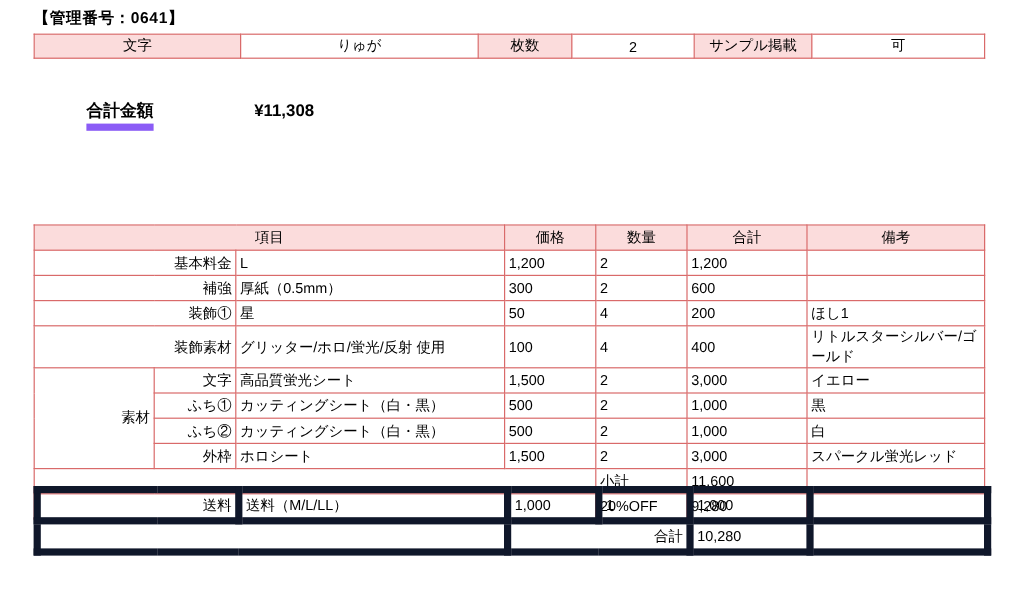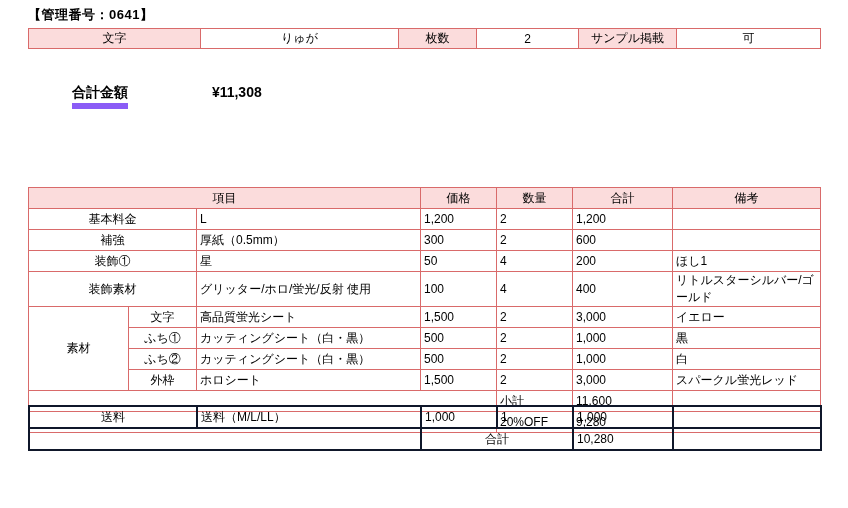--- a/index.html
+++ b/index.html
@@ -96,36 +96,36 @@
     border: 1px solid #d96a6a;
     height: 20px;
     font-size: 12px;
     padding: 0 3px;
     font-weight: normal;
   }
   .hd {
     background: #fbdcdc;
     text-align: center;
   }
-  .ctr { text-align: center; }
+  .ctr { text-align: right; }
   .rgt { text-align: left; }
   .lft { text-align: left; }
   .blank-cell {
     border: none;
   }
   
   .tbl-ship {
     position: absolute;
     left: 28px;
     top: 405px;
     width: 792px;
     table-layout: fixed;
   }
   .tbl-ship td {
-    border: 2px solid #0f172a;
+    border: 6px solid #0f172a;
     height: 20px;
     font-size: 12px;
     padding: 0 3px;
   }
   .bold { font-weight: bold; }
   .grand td {
     font-weight: bold;
   }
 </style>
 </head>

